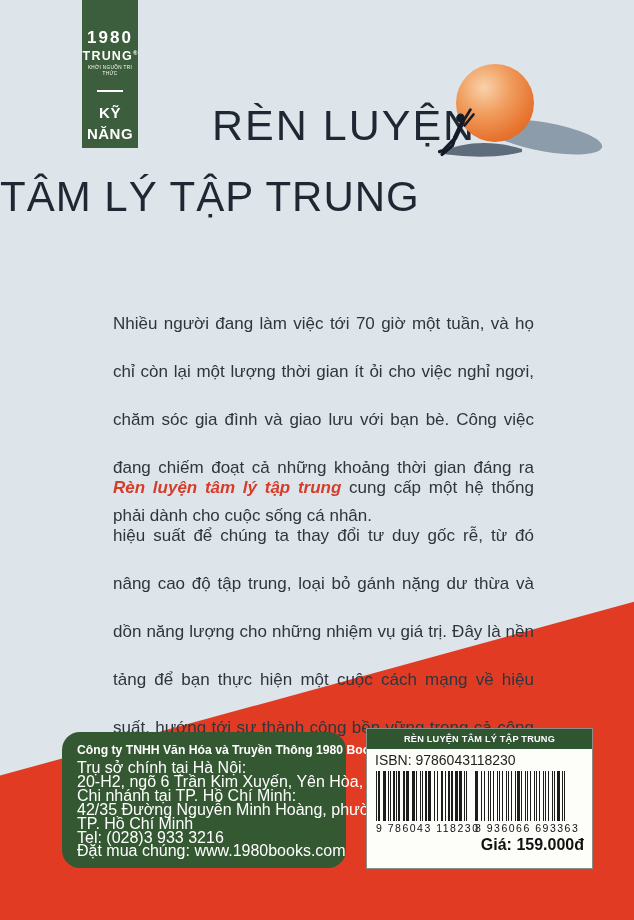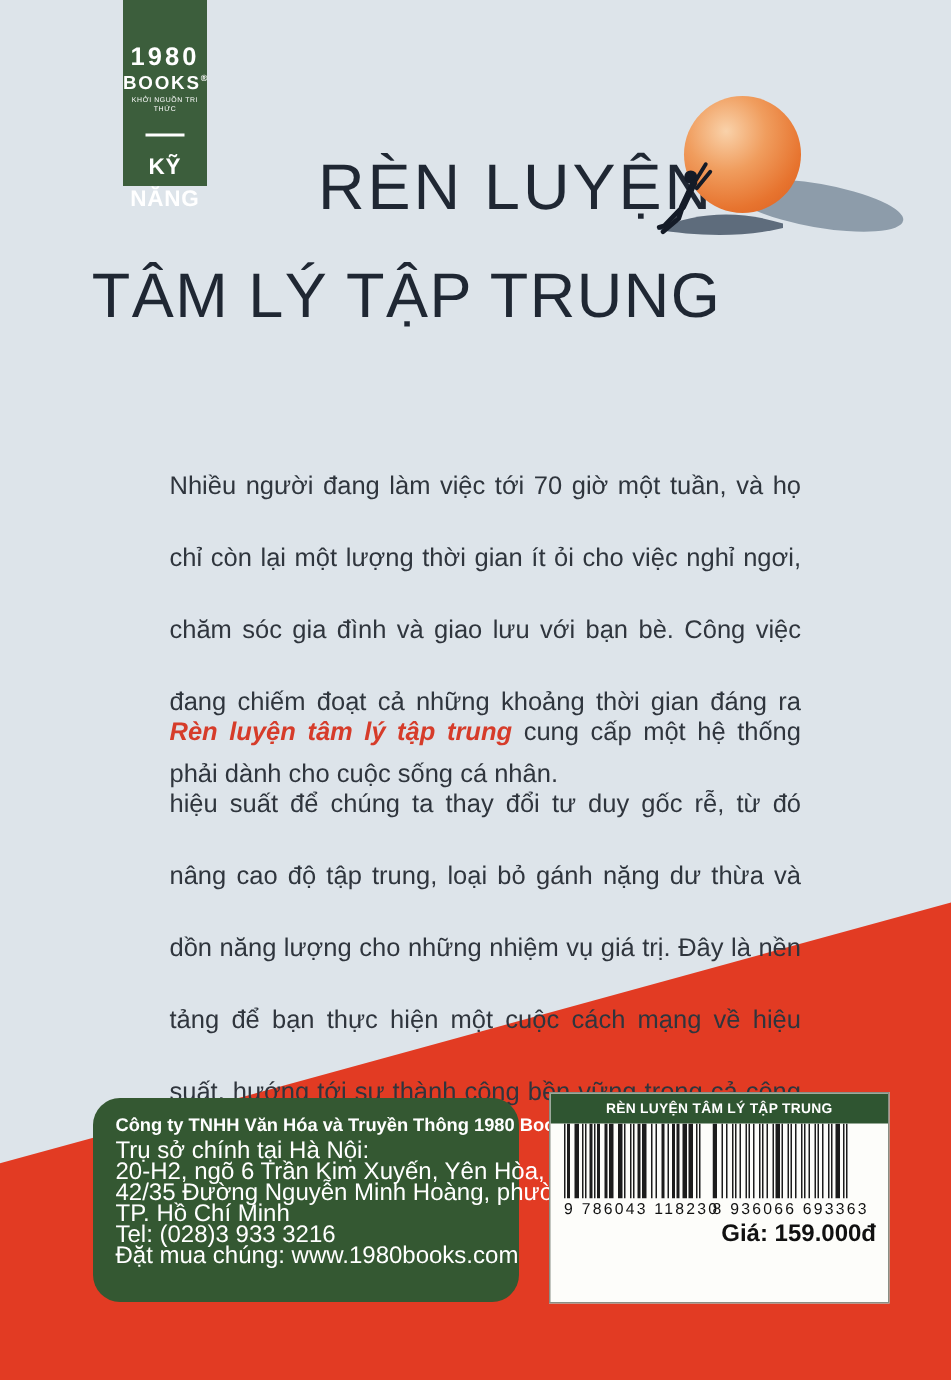--- a/index.html
+++ b/index.html
@@ -10,36 +10,36 @@
     -webkit-font-smoothing:antialiased;
   }
   
   .red-shape {
     position:absolute; left:0; top:0; width:634px; height:920px;
     background:#e23b23;
     clip-path:polygon(0 84.3%, 100% 65.4%, 100% 100%, 0 100%);
   }
   
   .ribbon {
-    position:absolute; left:82px; top:0; width:56px; height:124px;
+    position:absolute; left:82px; top:0; width:56px; height:148px;
     background:#3c5e3c; color:#fff; text-align:center;
   }
   .logo-1980 { margin-top:29px; font-size:17px; font-weight:bold; letter-spacing:2px; line-height:17px; }
   .logo-books { font-size:12.5px; font-weight:bold; letter-spacing:1.2px; line-height:14px; }
   .logo-books .reg { font-size:6px; vertical-align:super; letter-spacing:0; }
   .ribbon-tagline { font-size:4.6px; letter-spacing:0.4px; margin-top:2px; line-height:6px; }
   .ribbon-divider { width:26px; height:2px; background:#fff; margin:13px auto 10px auto; }
   .cat-line { font-size:15px; font-weight:bold; letter-spacing:0.5px; line-height:21px; }
   
   .title-line1 {
     position:absolute; left:212px; top:101px;
     font-size:43px; font-weight:300; letter-spacing:2px; color:#1f2733; white-space:nowrap;
   }
   .title-line2 {
-    position:absolute; left:0; top:173px; width:542px; text-align:center;
+    position:absolute; left:0; top:173px; width:542px; 
     font-size:42px; font-weight:300; letter-spacing:1px; color:#1f2733; white-space:nowrap;
   }
   
   .illu { position:absolute; left:398px; top:52px; width:236px; height:125px; }
   
   .para {
     position:absolute; left:113px; width:421px;
     font-size:17px; line-height:48px; text-align:justify; color:#2f353d;
   }
   .para1 { top:283px; }
@@ -72,21 +72,21 @@
 </style>
 </head>
 <body>
 
 <div class="cover">
 
   <div class="red-shape"></div>
 
   <div class="ribbon">
     <div class="logo-1980">1980</div>
-    <div class="logo-books"><span>BOOKS</span><span class="reg">®</span></div>
+    <div class="logo-books"><span>TRUNG</span><span class="reg">®</span></div>
     <div class="ribbon-tagline">KHỞI NGUỒN TRI THỨC</div>
     <div class="ribbon-divider"></div>
     <div class="cat-line">KỸ</div>
     <div class="cat-line">NĂNG</div>
   </div>
 
   <div class="title-line1">RÈN LUYỆN</div>
   <div class="title-line2">TÂM LÝ TẬP TRUNG</div>
 
   <svg class="illu" viewBox="0 0 236 125" xmlns="http://www.w3.org/2000/svg">
@@ -115,28 +115,30 @@
     </g>
   </svg>
 
   <p class="para para1">Nhiều người đang làm việc tới 70 giờ một tuần, và họ chỉ còn lại một lượng thời gian ít ỏi cho việc nghỉ ngơi, chăm sóc gia đình và giao lưu với bạn bè. Công việc đang chiếm đoạt cả những khoảng thời gian đáng ra phải dành cho cuộc sống cá nhân.</p>
   <p class="para para2"><span class="highlight">Rèn luyện tâm lý tập trung</span><span> cung cấp một hệ thống hiệu suất để chúng ta thay đổi tư duy gốc rễ, từ đó nâng cao độ tập trung, loại bỏ gánh nặng dư thừa và dồn năng lượng cho những nhiệm vụ giá trị. Đây là nền tảng để bạn thực hiện một cuộc cách mạng về hiệu suất, hướng tới sự thành công bền vững trong cả công việc và cuộc sống.</span></p>
 
   <div class="pub-box">
     <div class="pub-company">Công ty TNHH Văn Hóa và Truyền Thông 1980 Books</div>
     <div class="pub-line">Trụ sở chính tại Hà Nội:</div>
     <div class="pub-line">20-H2, ngõ 6 Trần Kim Xuyến, Yên Hòa, Cầu Giấy, Hà Nội.</div>
+    <div class="pub-line">Chi nhánh tại TP. Hồ Chí Minh:</div>
     <div class="pub-line">42/35 Đường Nguyễn Minh Hoàng, phường 12, Q.Tân Bình,</div>
     <div class="pub-line">TP. Hồ Chí Minh</div>
     <div class="pub-line">Tel: (028)3 933 3216</div>
     <div class="pub-line">Đặt mua chúng:  www.1980books.com</div>
   </div>
 
   <div class="bc-panel">
     <div class="bc-header">RÈN LUYỆN TÂM LÝ TẬP TRUNG</div>
+    <div class="isbn-line">ISBN: 9786043118230</div>
     <div class="bars-row">
       <div class="bc-group">
         <div class="bars"><span style="width: 1px; margin-right: 1px;"></span><span style="width: 2px; margin-right: 3px;"></span><span style="width: 3px; margin-right: 2px;"></span><span style="width: 1px; margin-right: 1px;"></span><span style="width: 1px; margin-right: 2px;"></span><span style="width: 2px; margin-right: 1px;"></span><span style="width: 1px; margin-right: 1px;"></span><span style="width: 2px; margin-right: 3px;"></span><span style="width: 2px; margin-right: 1px;"></span><span style="width: 3px; margin-right: 3px;"></span><span style="width: 3px; margin-right: 1px;"></span><span style="width: 1px; margin-right: 3px;"></span><span style="width: 1px; margin-right: 1px;"></span><span style="width: 1px; margin-right: 2px;"></span><span style="width: 2px; margin-right: 1px;"></span><span style="width: 3px; margin-right: 3px;"></span><span style="width: 1px; margin-right: 2px;"></span><span style="width: 1px; margin-right: 3px;"></span><span style="width: 2px; margin-right: 2px;"></span><span style="width: 1px; margin-right: 2px;"></span><span style="width: 2px; margin-right: 1px;"></span><span style="width: 2px; margin-right: 2px;"></span><span style="width: 3px; margin-right: 1px;"></span><span style="width: 3px; margin-right: 2px;"></span><span style="width: 1px; margin-right: 1px;"></span><span style="width: 1px; margin-right: 2px;"></span></div>
         <div class="bc-digits">9 786043 118230</div>
       </div>
       <div class="bc-group">
         <div class="bars"><span style="width: 3px; margin-right: 3px;"></span><span style="width: 1px; margin-right: 2px;"></span><span style="width: 1px; margin-right: 3px;"></span><span style="width: 1px; margin-right: 1px;"></span><span style="width: 1px; margin-right: 2px;"></span><span style="width: 1px; margin-right: 3px;"></span><span style="width: 1px; margin-right: 1px;"></span><span style="width: 1px; margin-right: 2px;"></span><span style="width: 1px; margin-right: 3px;"></span><span style="width: 1px; margin-right: 1px;"></span><span style="width: 1px; margin-right: 2px;"></span><span style="width: 1px; margin-right: 3px;"></span><span style="width: 1px; margin-right: 1px;"></span><span style="width: 3px; margin-right: 1px;"></span><span style="width: 1px; margin-right: 3px;"></span><span style="width: 1px; margin-right: 1px;"></span><span style="width: 1px; margin-right: 2px;"></span><span style="width: 1px; margin-right: 3px;"></span><span style="width: 1px; margin-right: 1px;"></span><span style="width: 1px; margin-right: 2px;"></span><span style="width: 1px; margin-right: 3px;"></span><span style="width: 1px; margin-right: 1px;"></span><span style="width: 1px; margin-right: 2px;"></span><span style="width: 1px; margin-right: 3px;"></span><span style="width: 1px; margin-right: 1px;"></span><span style="width: 1px; margin-right: 2px;"></span><span style="width: 3px; margin-right: 2px;"></span><span style="width: 1px; margin-right: 1px;"></span><span style="width: 1px; margin-right: 2px;"></span></div>
         <div class="bc-digits">8 936066 693363</div>
       </div>
     </div>

